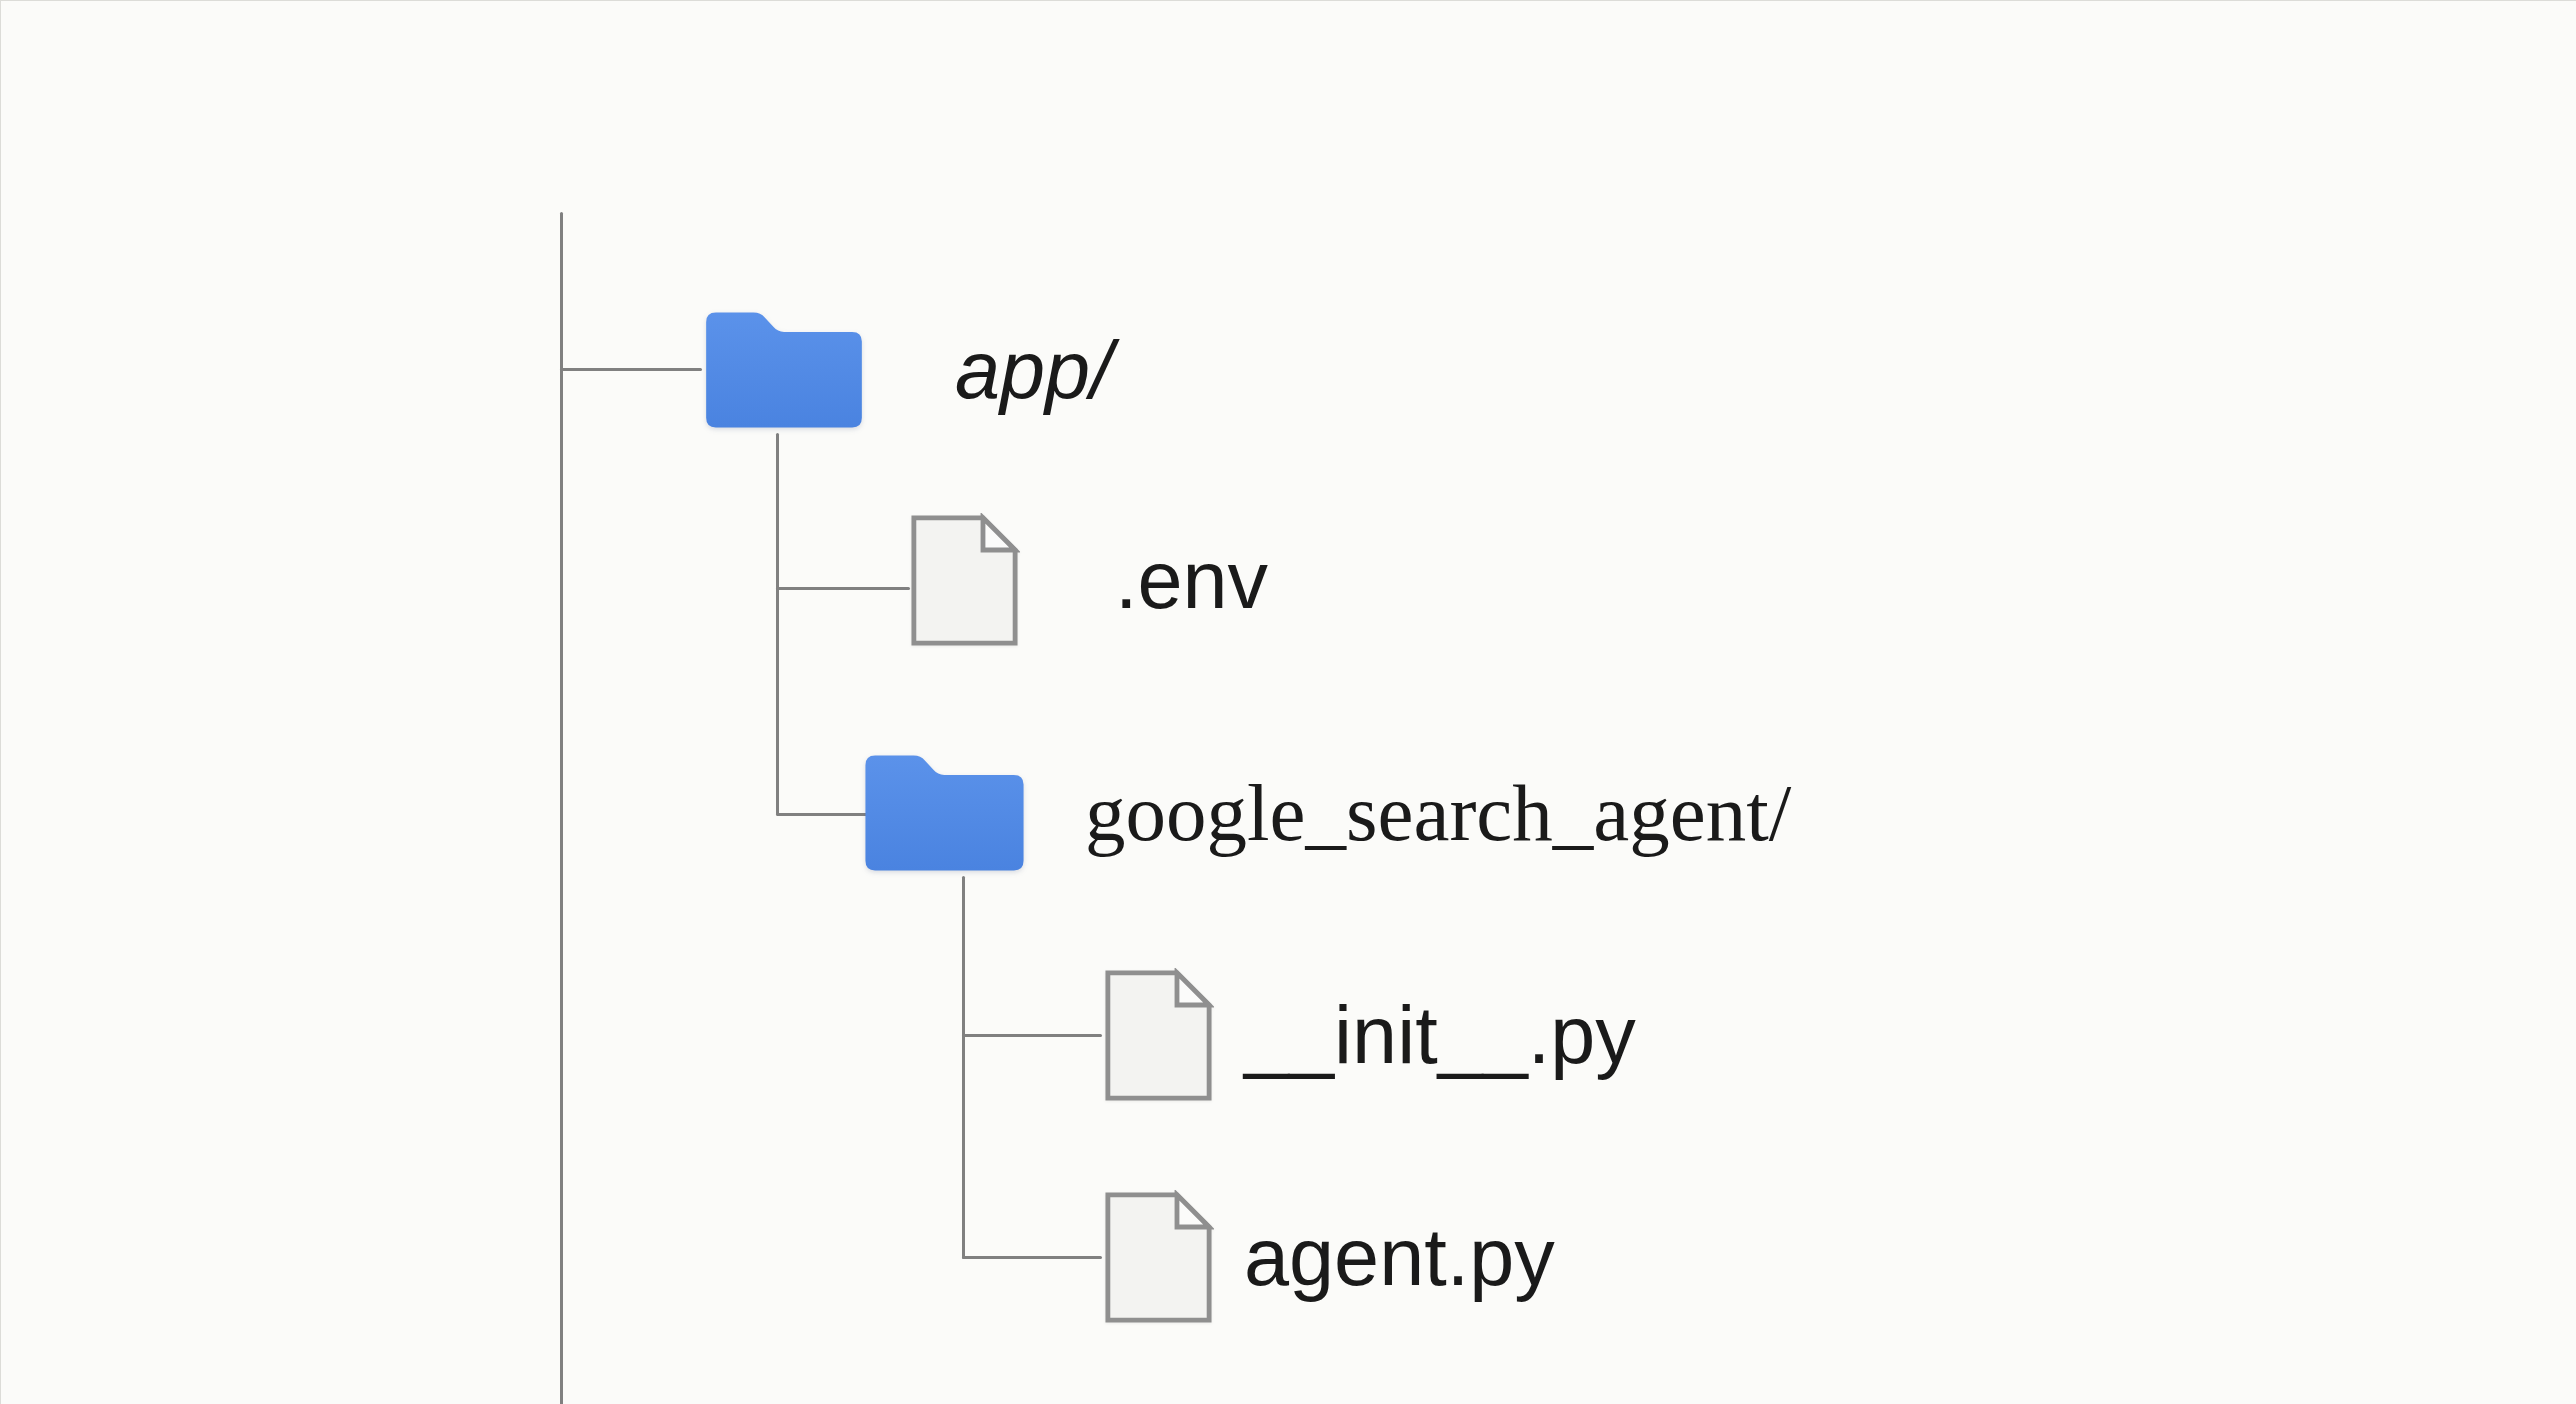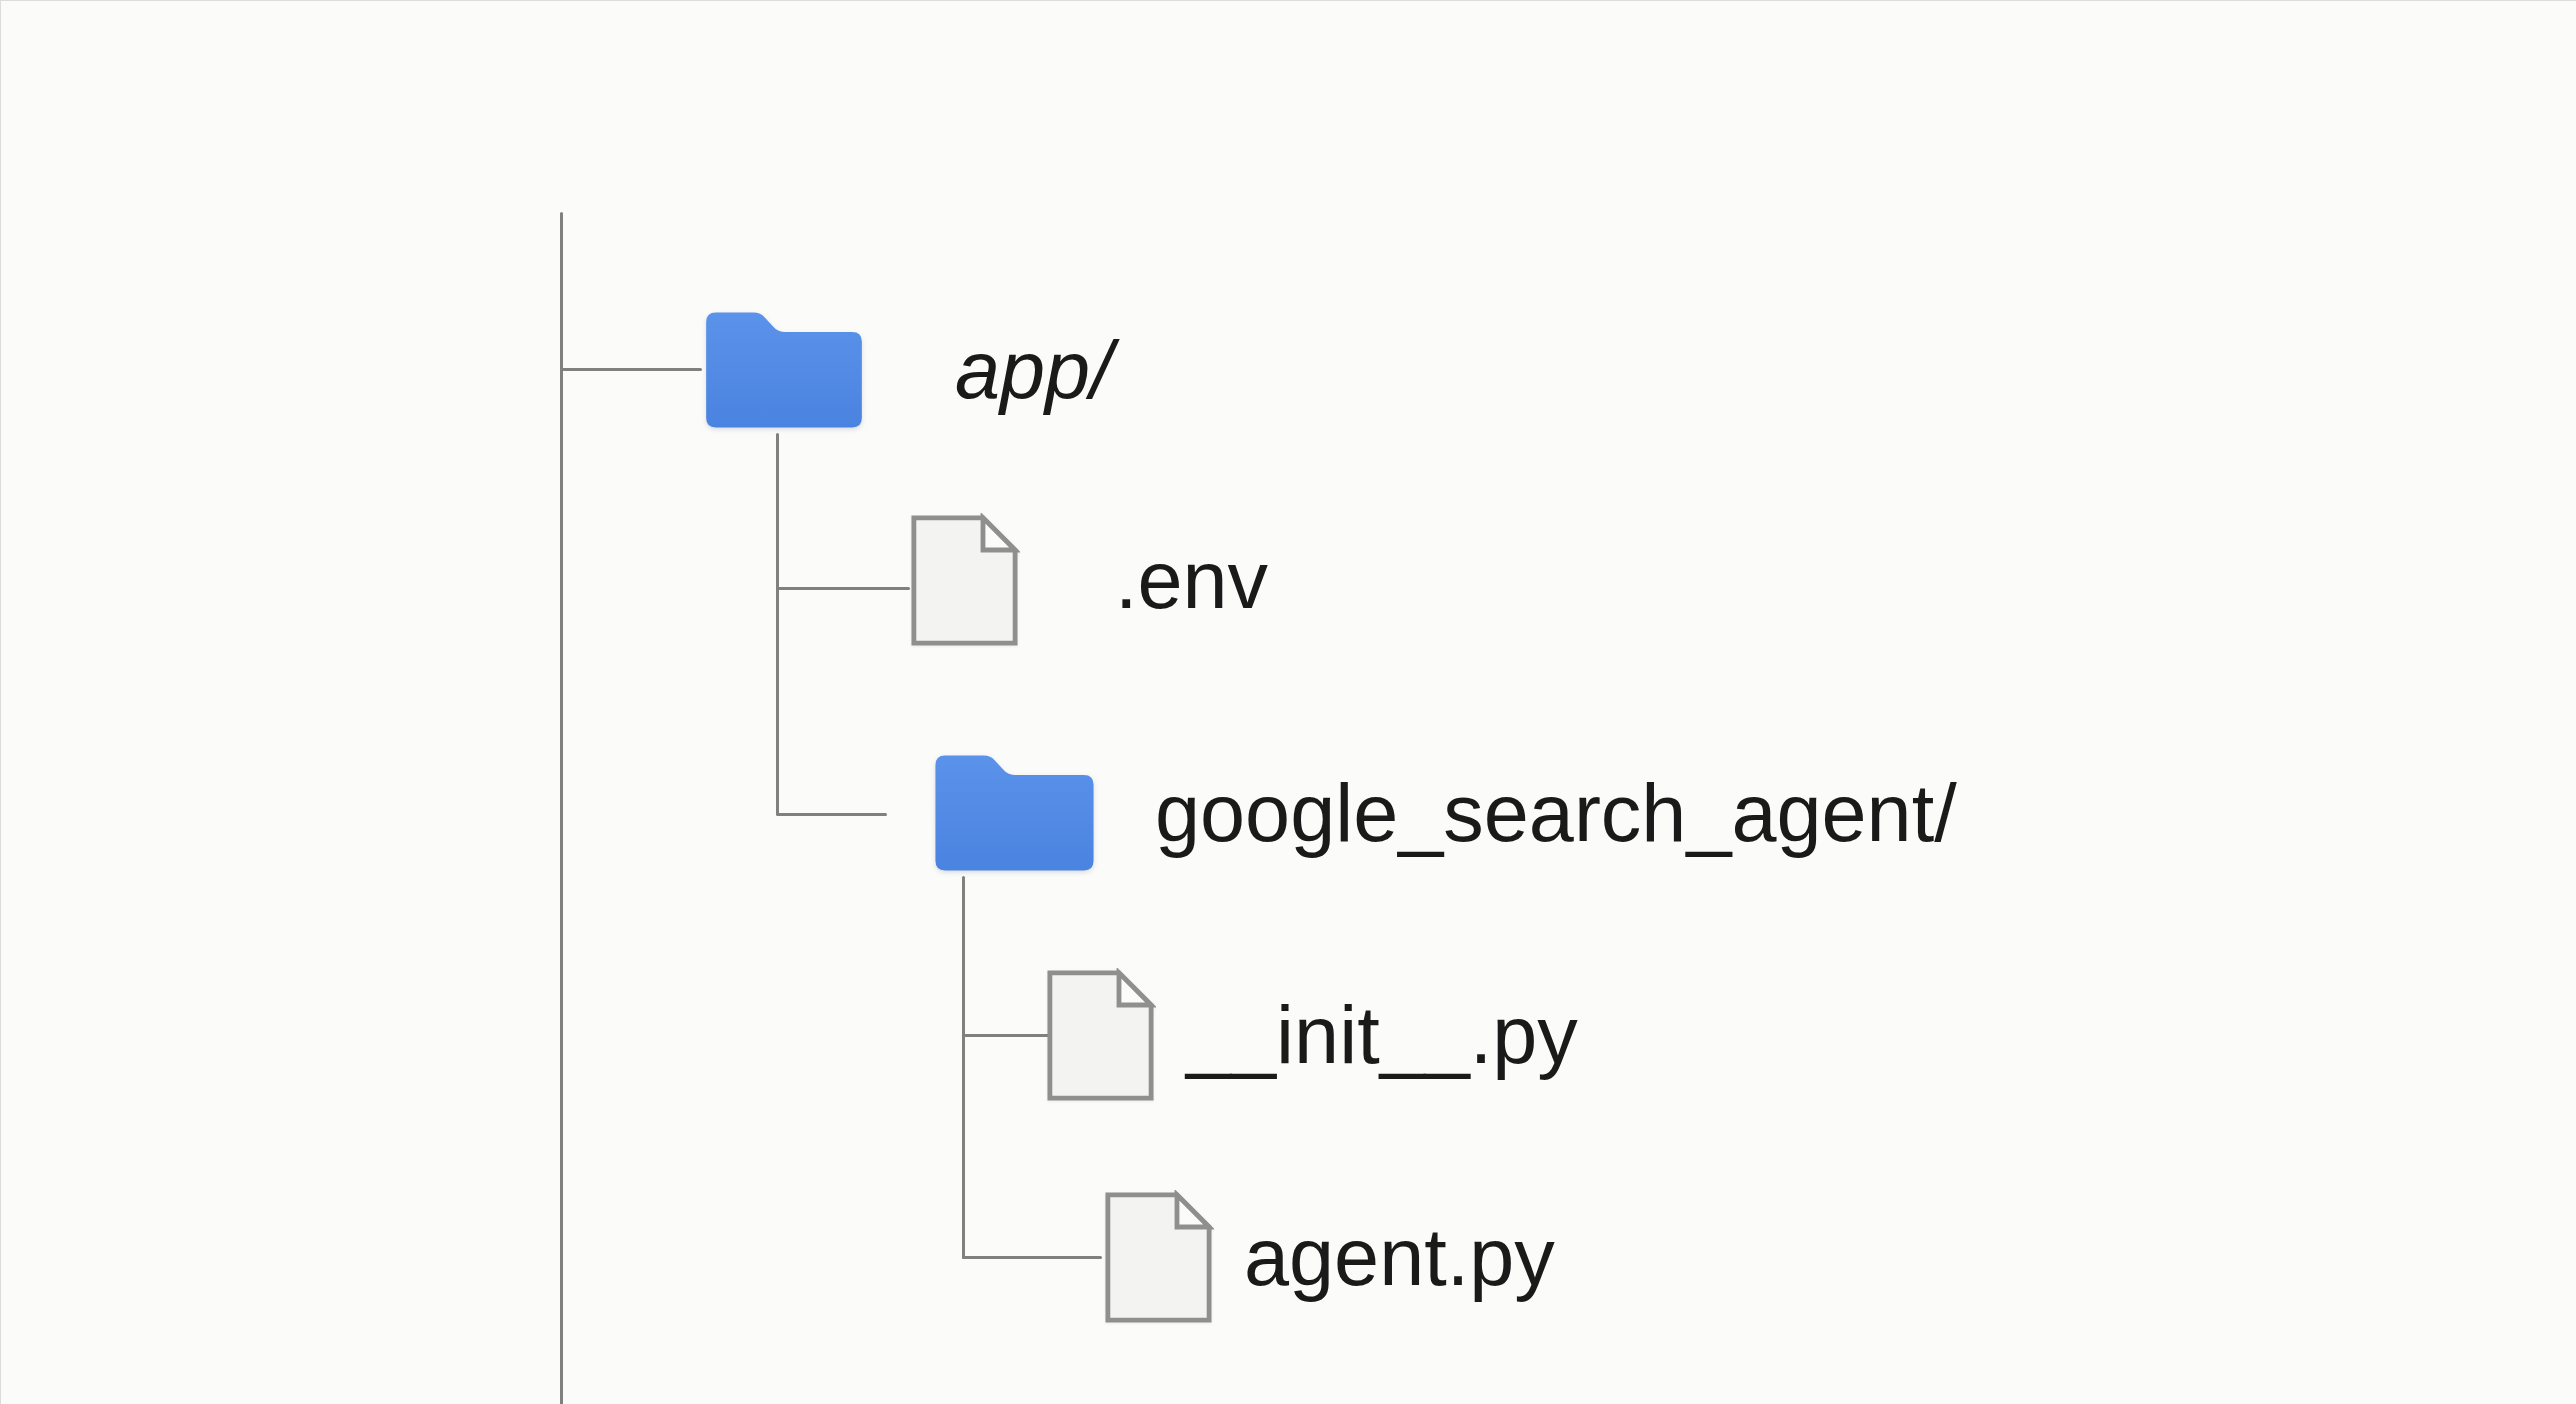--- a/index.html
+++ b/index.html
@@ -45,22 +45,22 @@
     line-height: 113px;
     font-weight: 400;
     color: var(--text);
     letter-spacing: 0px;
     white-space: nowrap;
   }
   
   .row-root   { left: 495px;  top: 75px;   }
   .row-app    { left: 701px;  top: 306px; font-style: italic;  }
   .row-env    { left: 908px; top: 512px;  }
-  .row-gsa    { left: 930px; top: 749px;  }
-  .row-init   { left: 1044px; top: 967px; }
+  .row-gsa    { left: 860px; top: 749px; font-family: Liberation Serif, serif;  }
+  .row-init   { left: 1102px; top: 967px; }
   .row-agent  { left: 1102px; top: 1189px; }
   .gap-root  { width: 93px; height: 137px; }
   .gap-app   { width: 89px; }
   .gap-env   { width: 95px; }
   .gap-gsa   { width: 57px;  }
   .gap-init  { width: 30px;  }
   .gap-agent { width: 30px;  }
   .spacer { flex: 0 0 auto; }
 </style>
 </head>

